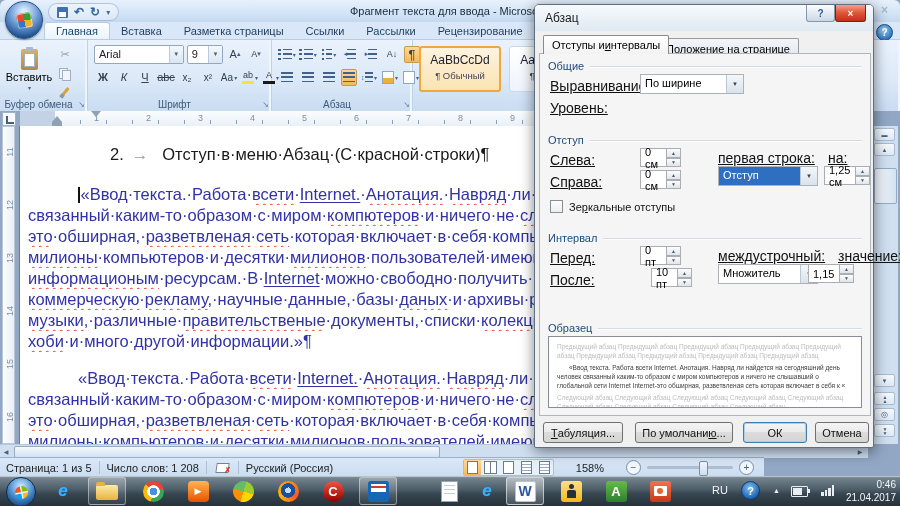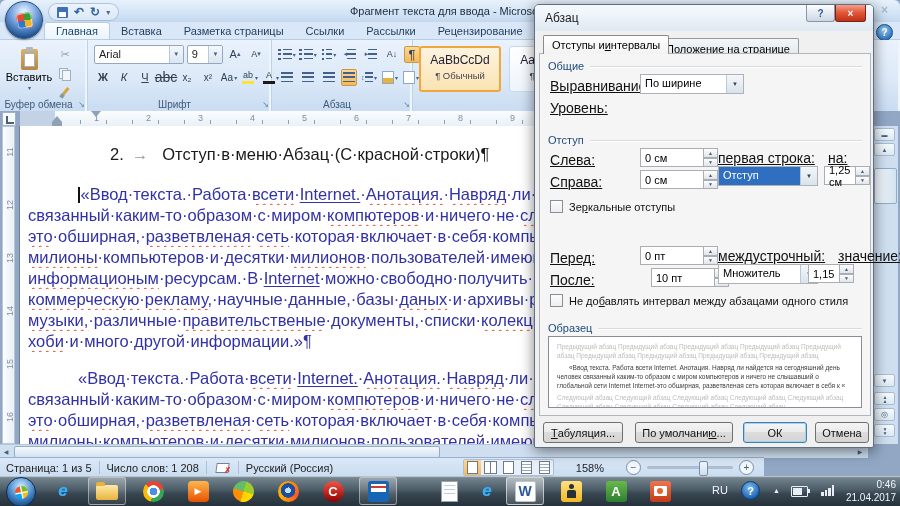--- a/index.html
+++ b/index.html
@@ -159,21 +159,21 @@
   .grp-h{position:absolute;display:flex;align-items:center;gap:6px;left:8px;right:8px;font-size:11px;color:#1d4a7e;}
   .grp-h::after{content:'';flex:1;height:1px;background:#d4dbe1;box-shadow:0 1px 0 #fff;}
   .dlabel{position:absolute;font-size:14px;color:#111;white-space:nowrap;text-decoration:underline;}
   .ac{text-decoration:underline;}
   .combo{position:absolute;display:flex;height:20px;border:1px solid #aeb2b8;background:#fff;box-sizing:border-box;}
   .combo .v{flex:1;font-size:11px;padding:2px 4px;white-space:nowrap;overflow:hidden;}
   .combo .b{width:16px;background:linear-gradient(#f3f7fa,#d9e3ec);border-left:1px solid #bcc7d1;
     display:flex;align-items:center;justify-content:center;font-size:6px;color:#39454f;}
   .combo.focus .v{background:#2f6fc1;color:#fff;}
   .spin{position:absolute;display:flex;height:19px;}
-  .spin .f{width:64px;border:1px solid #abadb3;background:#fff;font-size:11px;padding:0 4px;display:flex;align-items:center;box-sizing:border-box;}
+  .spin .f{width:27px;border:1px solid #abadb3;background:#fff;font-size:11px;padding:0 4px;display:flex;align-items:center;box-sizing:border-box;}
   .spin .bb{width:14px;display:flex;flex-direction:column;}
   .spin .bb i{flex:1;border:1px solid #abadb3;border-left:none;background:linear-gradient(#fcfdfd,#dfe5ec);
     display:flex;align-items:center;justify-content:center;font-size:5px;color:#4a5a66;font-style:normal;box-sizing:border-box;}
   .cbrow{position:absolute;display:flex;align-items:center;gap:6px;font-size:11px;color:#111;}
   .cb{width:13px;height:13px;border:1px solid #8a8f94;background:linear-gradient(#fcfcfc,#eceff2);box-sizing:border-box;}
   #preview{position:absolute;left:8px;top:282px;width:314px;height:72px;border:1px solid #898c95;background:#fff;
     overflow:hidden;padding:5px 8px;box-sizing:border-box;}
   .pv-grey{font-size:6.5px;line-height:9px;color:#bcbcbc;}
   .pv-dark{font-size:6.5px;line-height:9px;color:#3c3c3c;margin:3px 0;text-indent:12px;}
   .wbtn{position:absolute;height:21px;border:1px solid #707070;border-radius:3px;font-size:11px;color:#111;
@@ -298,21 +298,21 @@
         <span class="v" style="flex:1">9</span>
         <span class="a">▼</span>
       </span>
       <span class="btn17">A<i class="arrtiny" style="font-style:normal">▴</i></span>
       <span class="btn17" style="font-size:9px;">A<i class="arrtiny" style="font-style:normal">▾</i></span>
     </div>
     <div class="rrow">
       <span class="btn17" style="font-weight:bold">Ж</span>
       <span class="btn17" style="font-style:italic">К</span>
       <span class="btn17" style="text-decoration:underline">Ч</span>
-      <span class="btn17" style="text-decoration:line-through;font-size:14px">abc</span>
+      <span class="btn17" style="text-decoration:line-through;font-size:11px">abc</span>
       <span class="btn17" style="font-size:10px">x₂</span>
       <span class="btn17" style="font-size:10px">x²</span>
       <span class="btn17" style="font-size:10px">
           <span>Аа</span>
           <span class="dd">▾</span>
         </span>
       <span class="btn17">
         <span class="hl-stack">
             <span style="font-size:9px">ab</span>
             <span class="bar" style="background:#ffe13a"></span>
@@ -567,20 +567,23 @@
       <span class="bb">
           <i>▲</i>
           <i>▼</i>
         </span>
     </span>
     <span class="cbrow" style="left:10px;top:146px;">
       <span class="cb"></span>
       <span>Зе<span class="ac">р</span>кальные отступы</span>
     </span>
 
+    <div class="grp-h" style="top:178px;">
+        <span>Интервал</span>
+      </div>
     <span class="dlabel" style="left:10px;top:196px;">П<span class="ac">е</span>ред:</span>
     <span class="spin" style="left:100px;top:192px;">
       <span class="f">0 пт</span>
       <span class="bb">
           <i>▲</i>
           <i>▼</i>
         </span>
     </span>
     <span class="dlabel" style="left:10px;top:218px;">П<span class="ac">о</span>сле:</span>
     <span class="spin" style="left:100px;top:214px;padding-left:11px;">
@@ -595,24 +598,20 @@
     <span class="combo" style="left:178px;top:210px;width:100px;">
       <span class="v">Множитель</span>
         <span class="b">▼</span>
     </span>
     <span class="spin" style="left:268px;top:210px;">
       <span class="f" style="width:32px;">1,15</span>
       <span class="bb">
           <i>▲</i>
           <i>▼</i>
         </span>
-    </span>
-    <span class="cbrow" style="left:10px;top:240px;">
-      <span class="cb"></span>
-      <span>Не до<span class="ac">б</span>авлять интервал между абзацами одного стиля</span>
     </span>
 
     <div class="grp-h" style="top:268px;">
         <span>Образец</span>
       </div>
     <div id="preview">
       <div class="pv-grey">Предыдущий абзац Предыдущий абзац Предыдущий абзац Предыдущий абзац Предыдущий абзац Предыдущий абзац Предыдущий абзац Предыдущий абзац Предыдущий абзац</div>
       <div class="pv-dark">«Ввод текста. Работа всети Internet. Анотация. Навряд ли найдется на сегодняшний день человек связанный каким-то образом с миром компьютеров и ничего не слышавший о глобальной сети Internet Internet-это обширная, разветвленая сеть которая включает в себя к «</div>
       <div class="pv-grey">Следующий абзац Следующий абзац Следующий абзац Следующий абзац Следующий абзац Следующий абзац Следующий абзац Следующий абзац Следующий абзац</div>
     </div>

